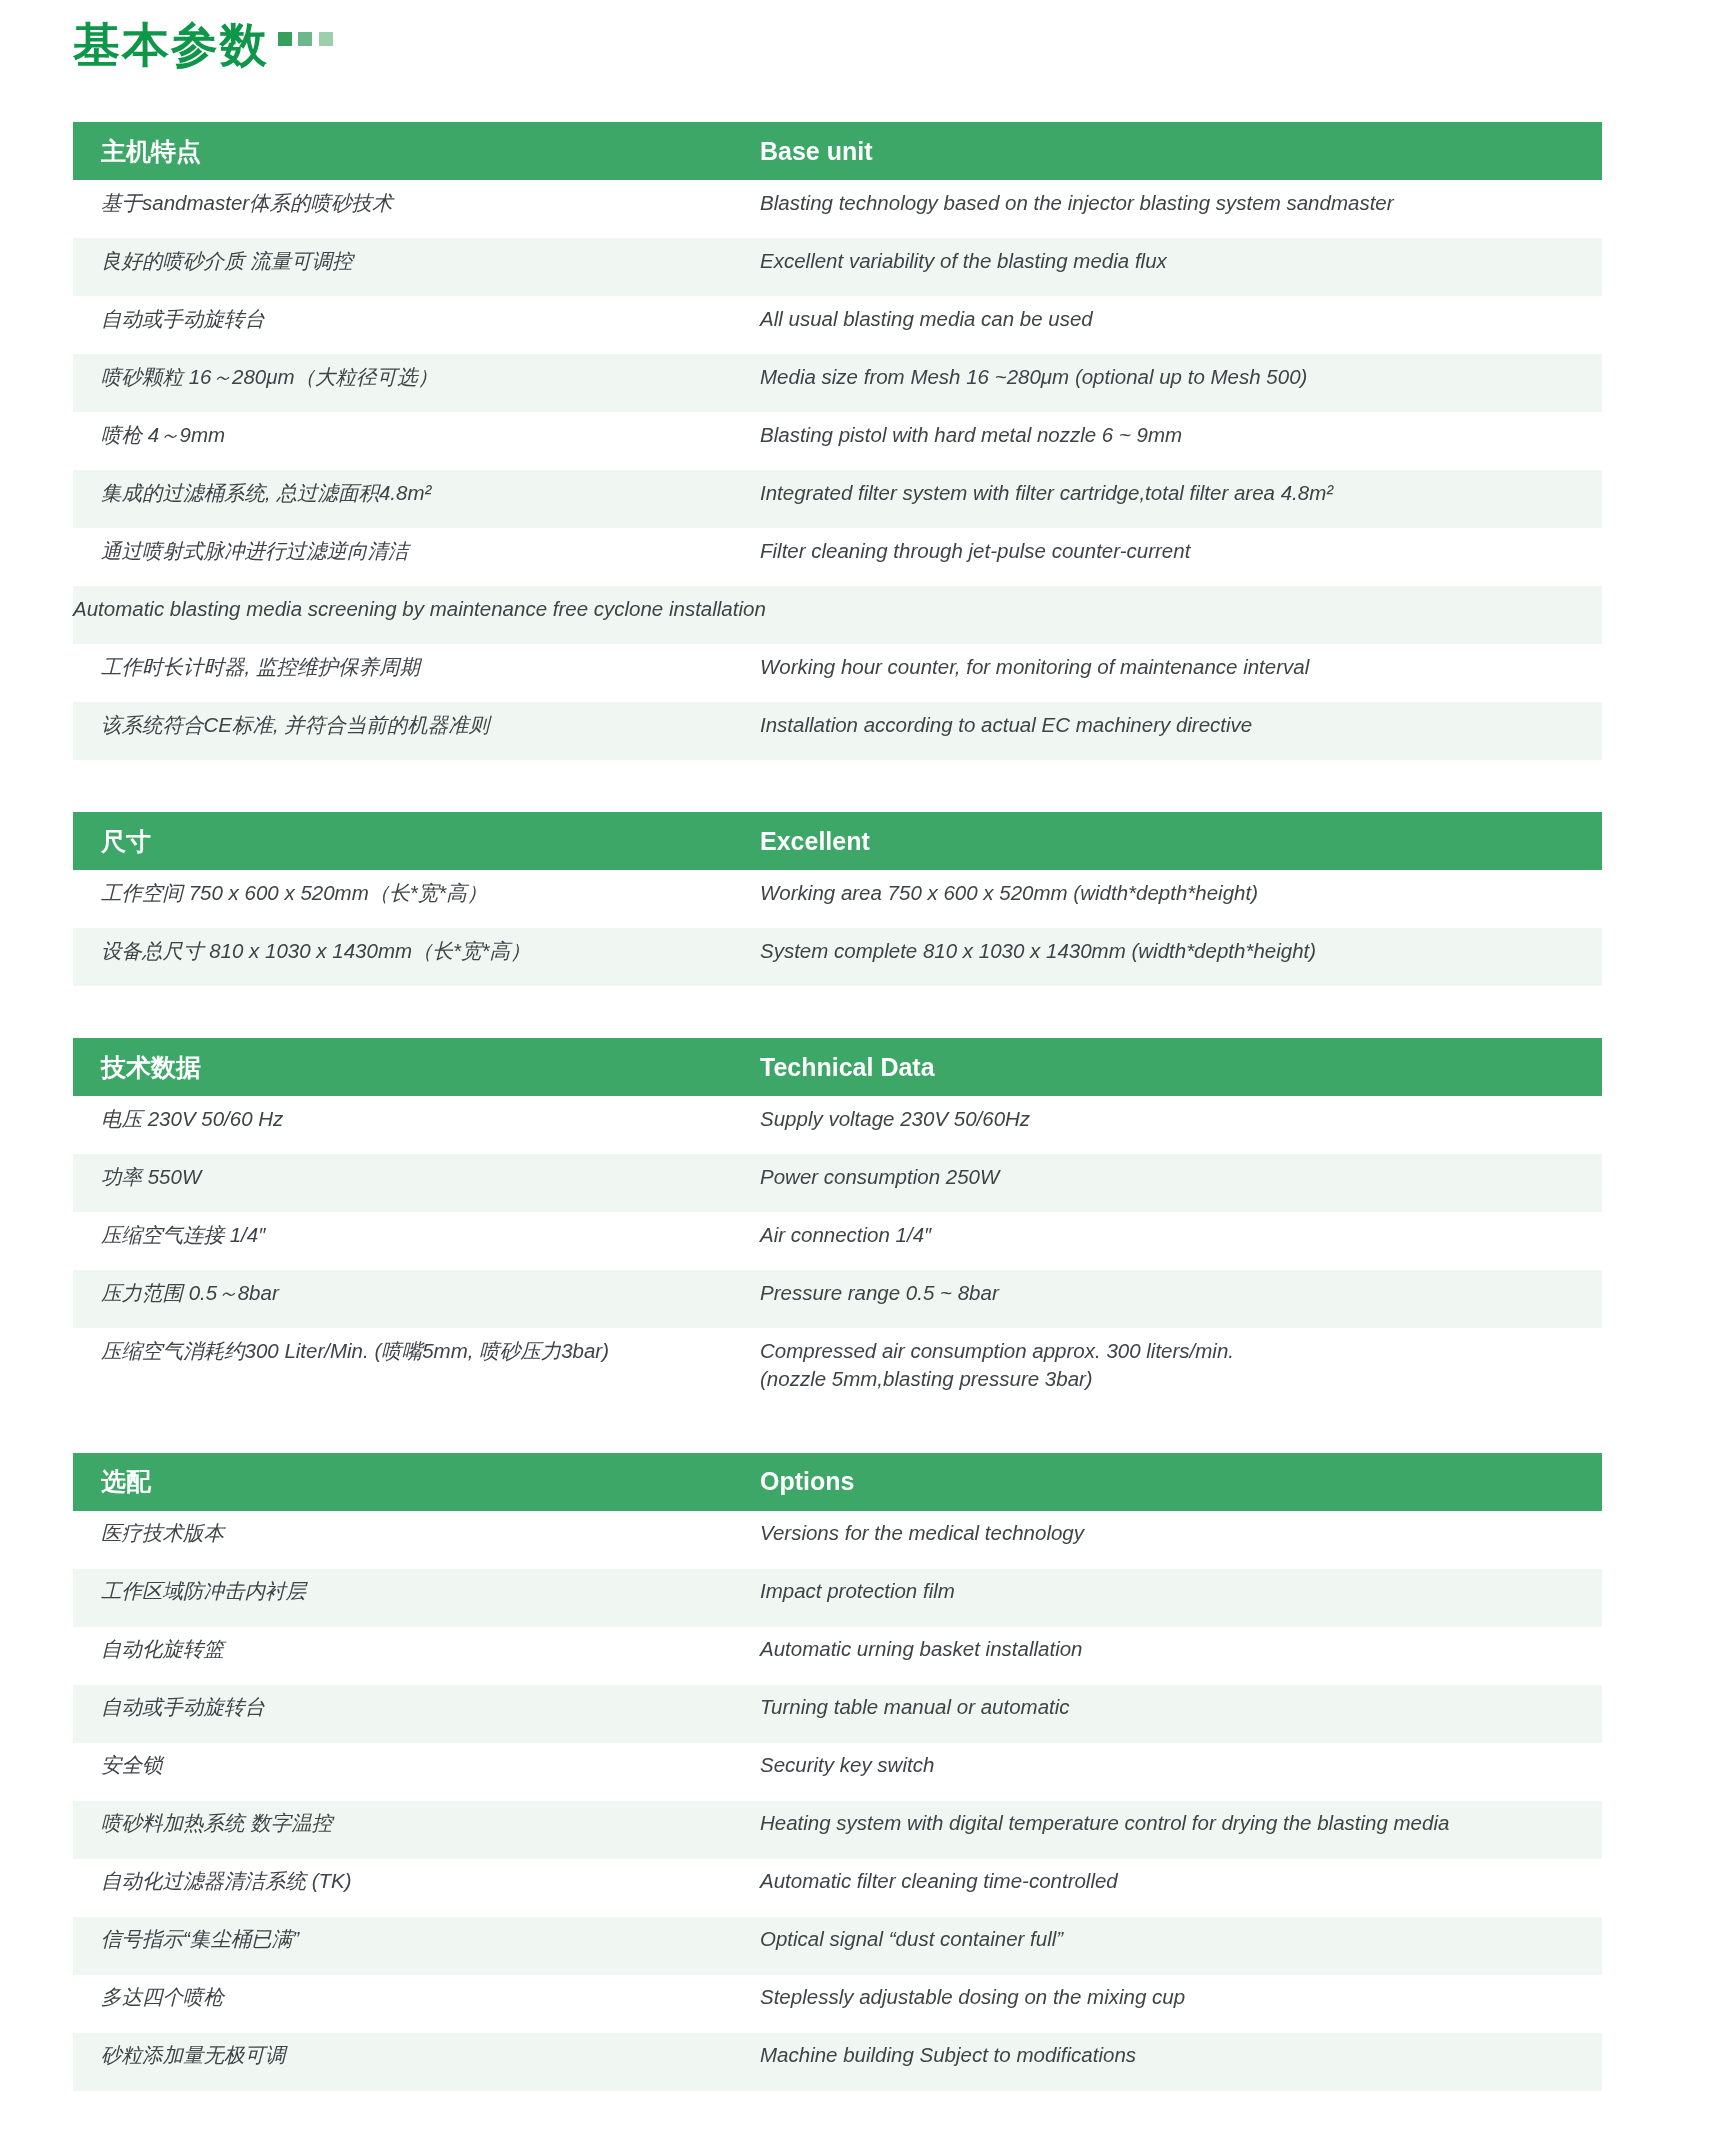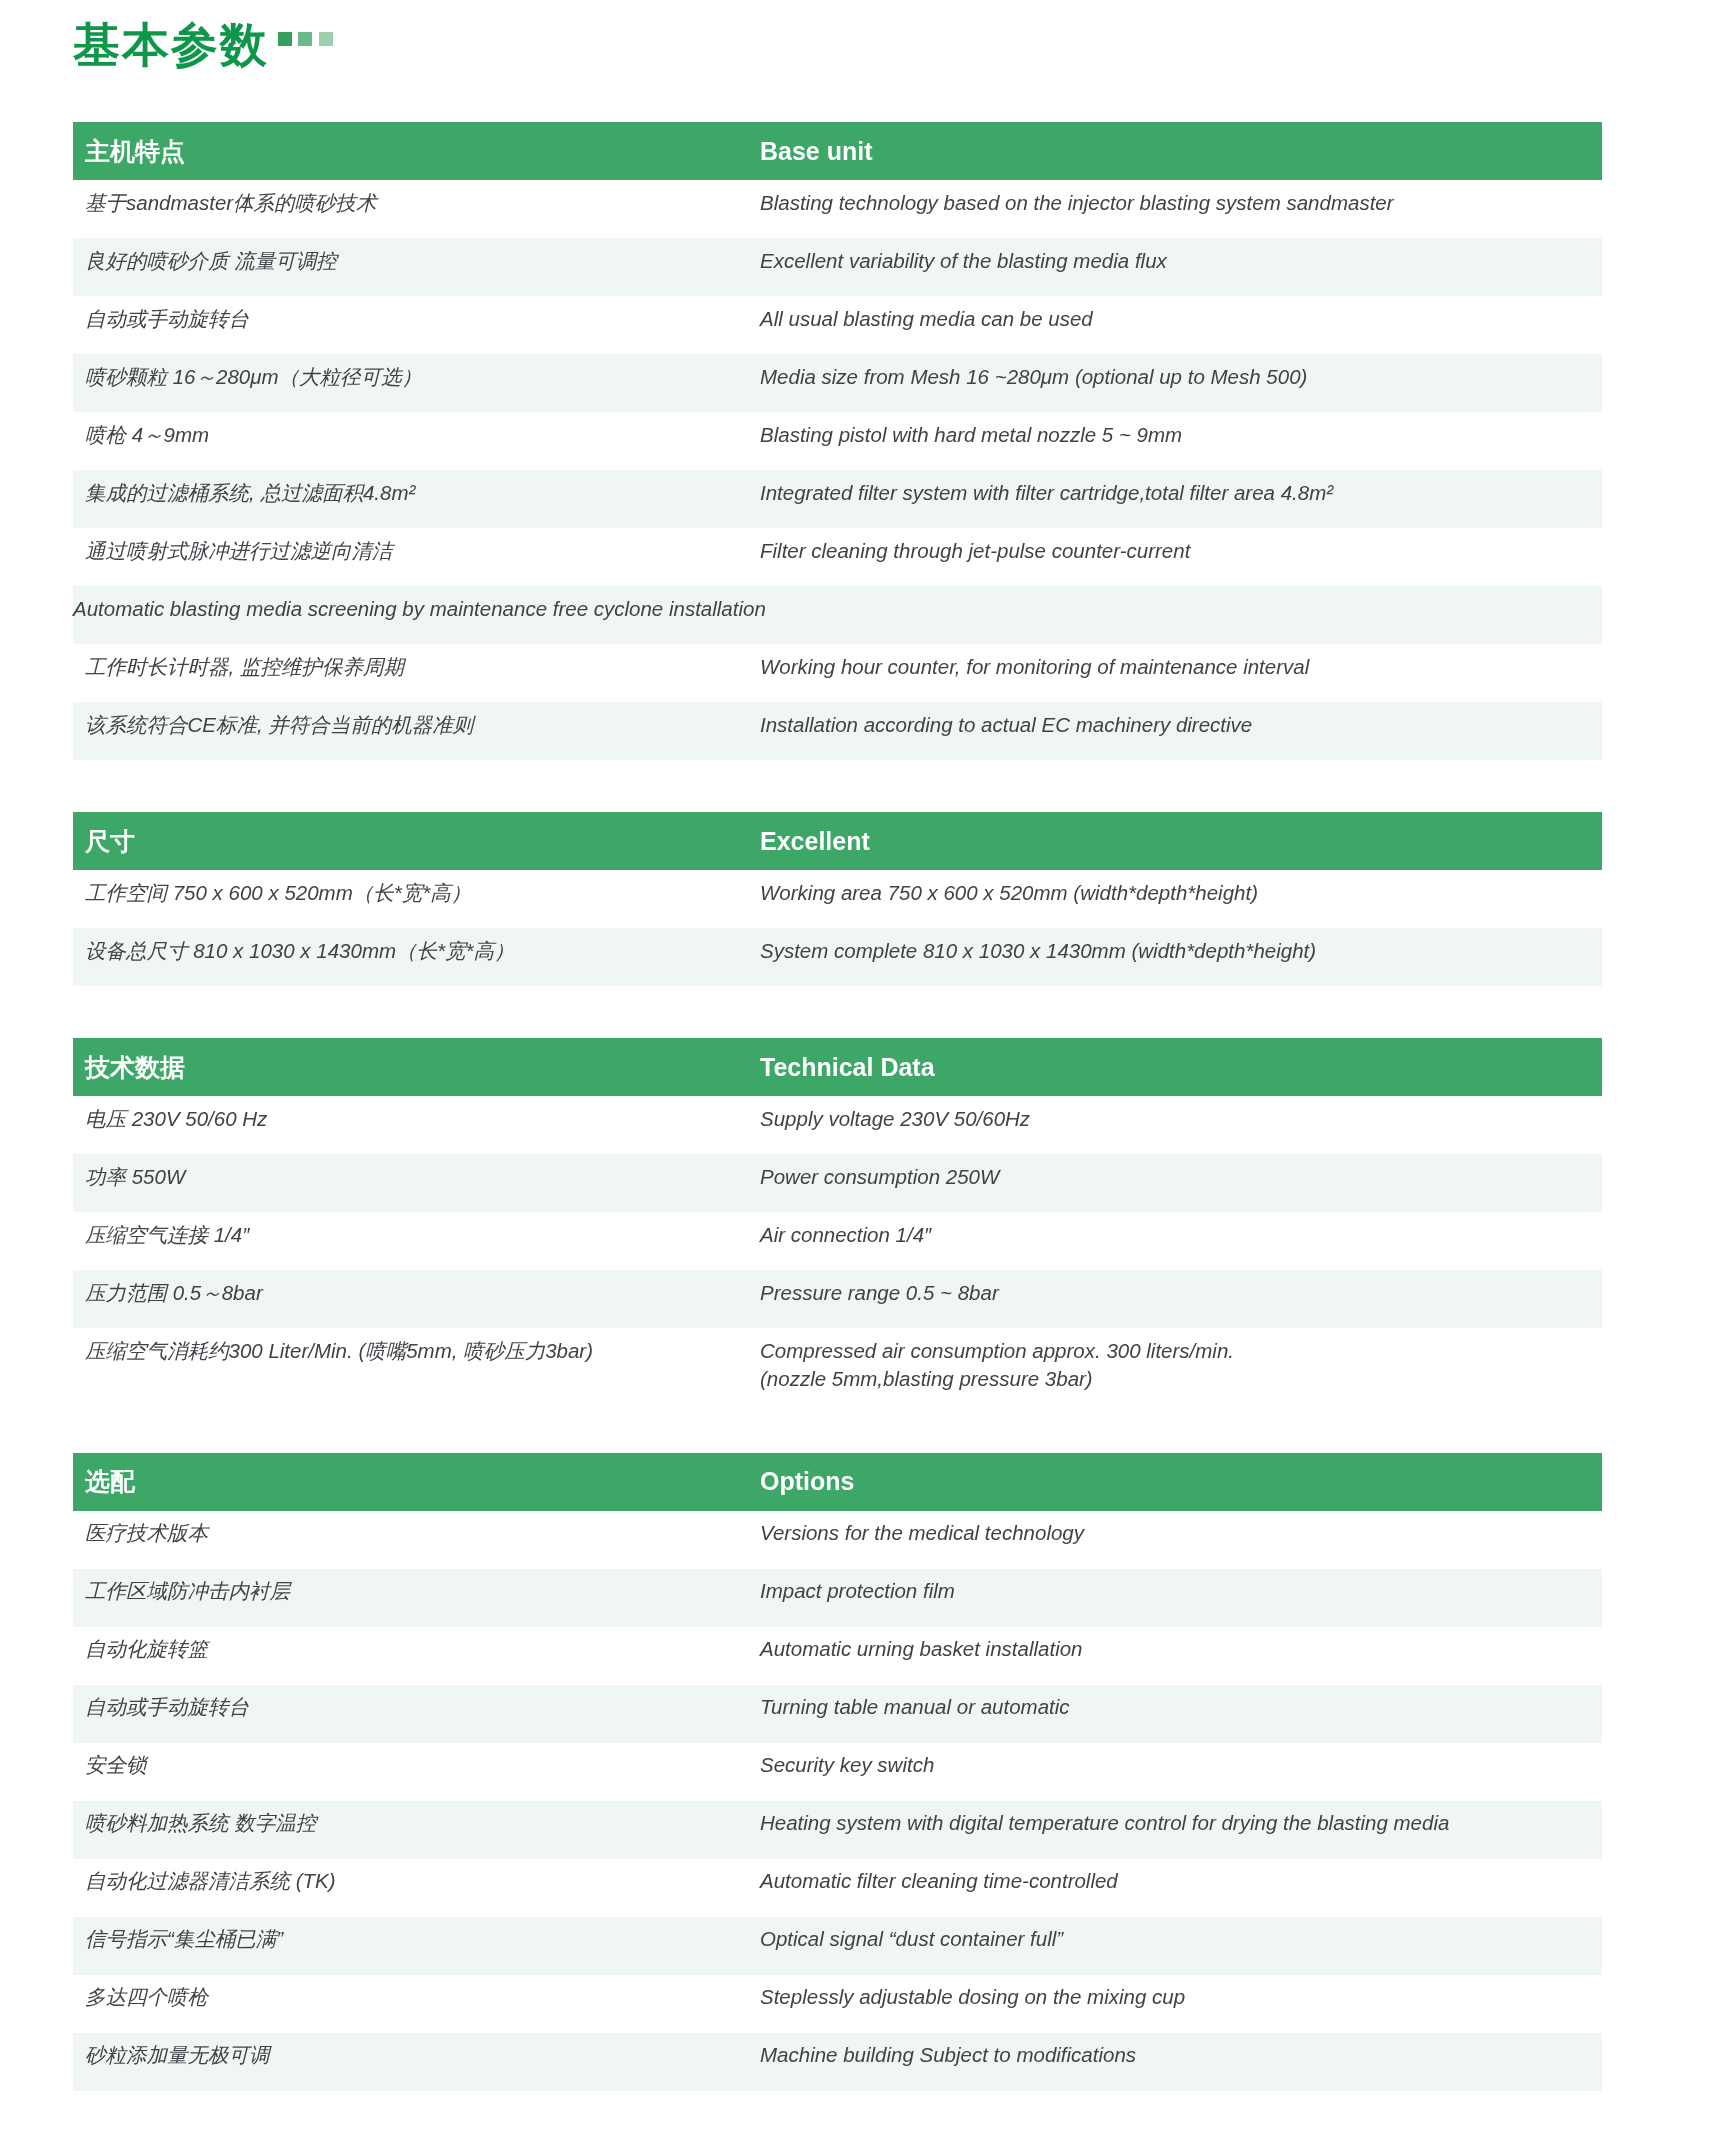--- a/index.html
+++ b/index.html
@@ -52,21 +52,21 @@
     min-height:58px;
     font-size:20.5px;
     line-height:1.35;
     font-style:italic;
   }
   .tbody .row:nth-child(even){background:var(--shade);}
   .cell{padding-top:8.4px;padding-bottom:8.4px;}
   .cell.zh{
     width:687px;
     flex:0 0 687px;
-    padding-left:12px;
+    padding-left:28px;
     padding-right:18.6px;
   }
   .cell.en{
     flex:1;
     padding-right:9px;
     white-space:pre-line;
   }
   .thead .cell{padding-top:0;padding-bottom:0;}
 </style>
 </head>
@@ -99,21 +99,21 @@
           <div class="row">
             <div class="cell zh">自动或手动旋转台</div>
             <div class="cell en">All usual blasting media can be used</div>
           </div>
           <div class="row">
             <div class="cell zh">喷砂颗粒 16～280μm（大粒径可选）</div>
             <div class="cell en">Media size from Mesh 16 ~280μm (optional up to Mesh 500)</div>
           </div>
           <div class="row">
             <div class="cell zh">喷枪 4～9mm</div>
-            <div class="cell en">Blasting pistol with hard metal nozzle 5 ~ 9mm</div>
+            <div class="cell en">Blasting pistol with hard metal nozzle 6 ~ 9mm</div>
           </div>
           <div class="row">
             <div class="cell zh">集成的过滤桶系统, 总过滤面积4.8m²</div>
             <div class="cell en">Integrated filter system with filter cartridge,total filter area 4.8m²</div>
           </div>
           <div class="row">
             <div class="cell zh">通过喷射式脉冲进行过滤逆向清洁</div>
             <div class="cell en">Filter cleaning through jet-pulse counter-current</div>
           </div>
           <div class="row">

